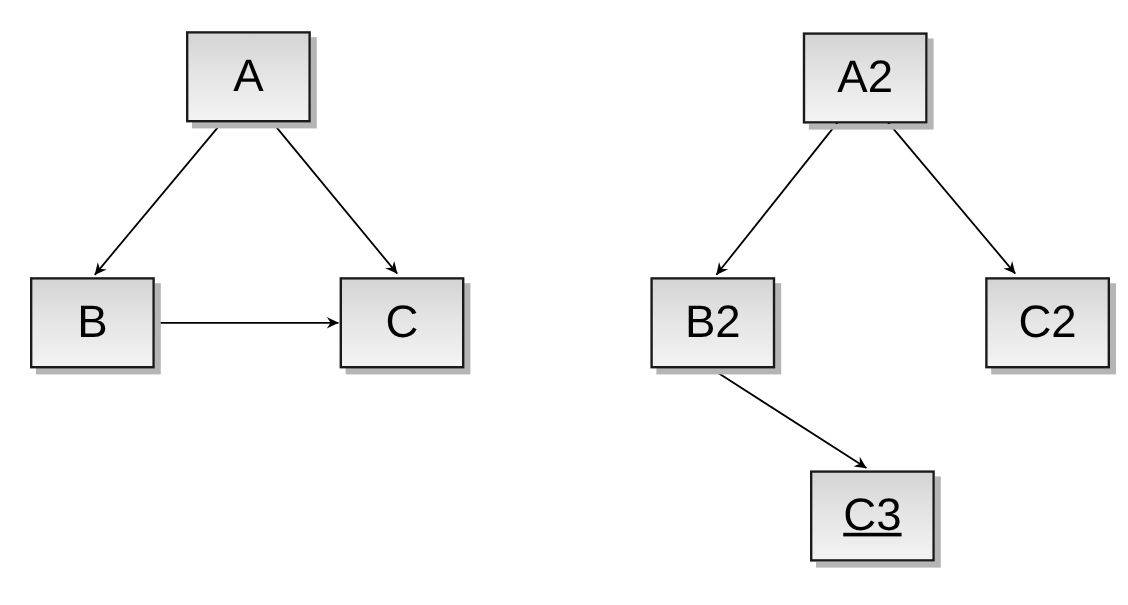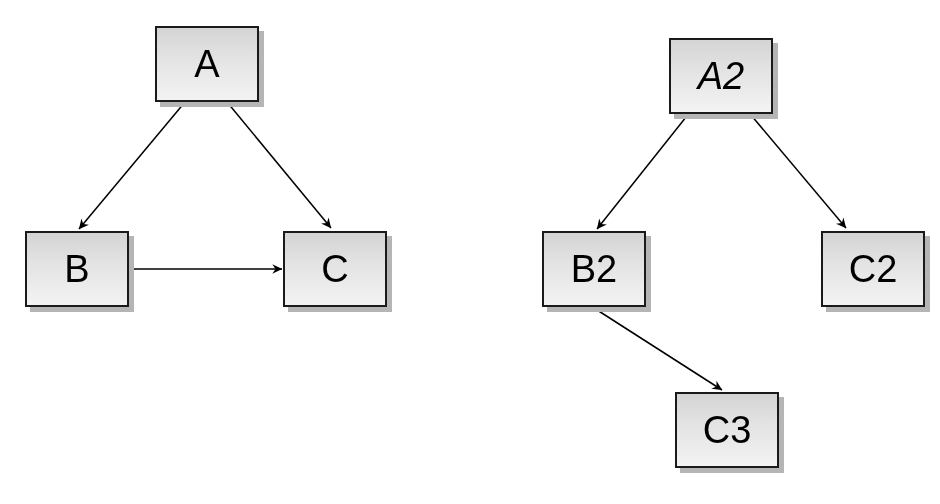--- a/index.html
+++ b/index.html
@@ -69,26 +69,26 @@
   <div class="node" style="left:155px; top:26px;">
     <span class="node-label">A</span>
   </div>
   <div class="node" style="left:25px; top:231px;">
     <span class="node-label">B</span>
   </div>
   <div class="node" style="left:283px; top:231px;">
     <span class="node-label">C</span>
   </div>
 
-  <div class="node" style="left:669px; top:38px;font-style:italic;">
+  <div class="node" style="left:669px; top:27px;">
     <span class="node-label">A2</span>
   </div>
   <div class="node" style="left:542px; top:231px;">
     <span class="node-label">B2</span>
   </div>
   <div class="node" style="left:799px; top:231px;margin-left:22px;">
     <span class="node-label">C2</span>
   </div>
-  <div class="node" style="left:675px; top:392px;">
+  <div class="node" style="left:675px; top:392px;text-decoration:underline;">
     <span class="node-label">C3</span>
   </div>
 
 </div>
 
 </body></html>

